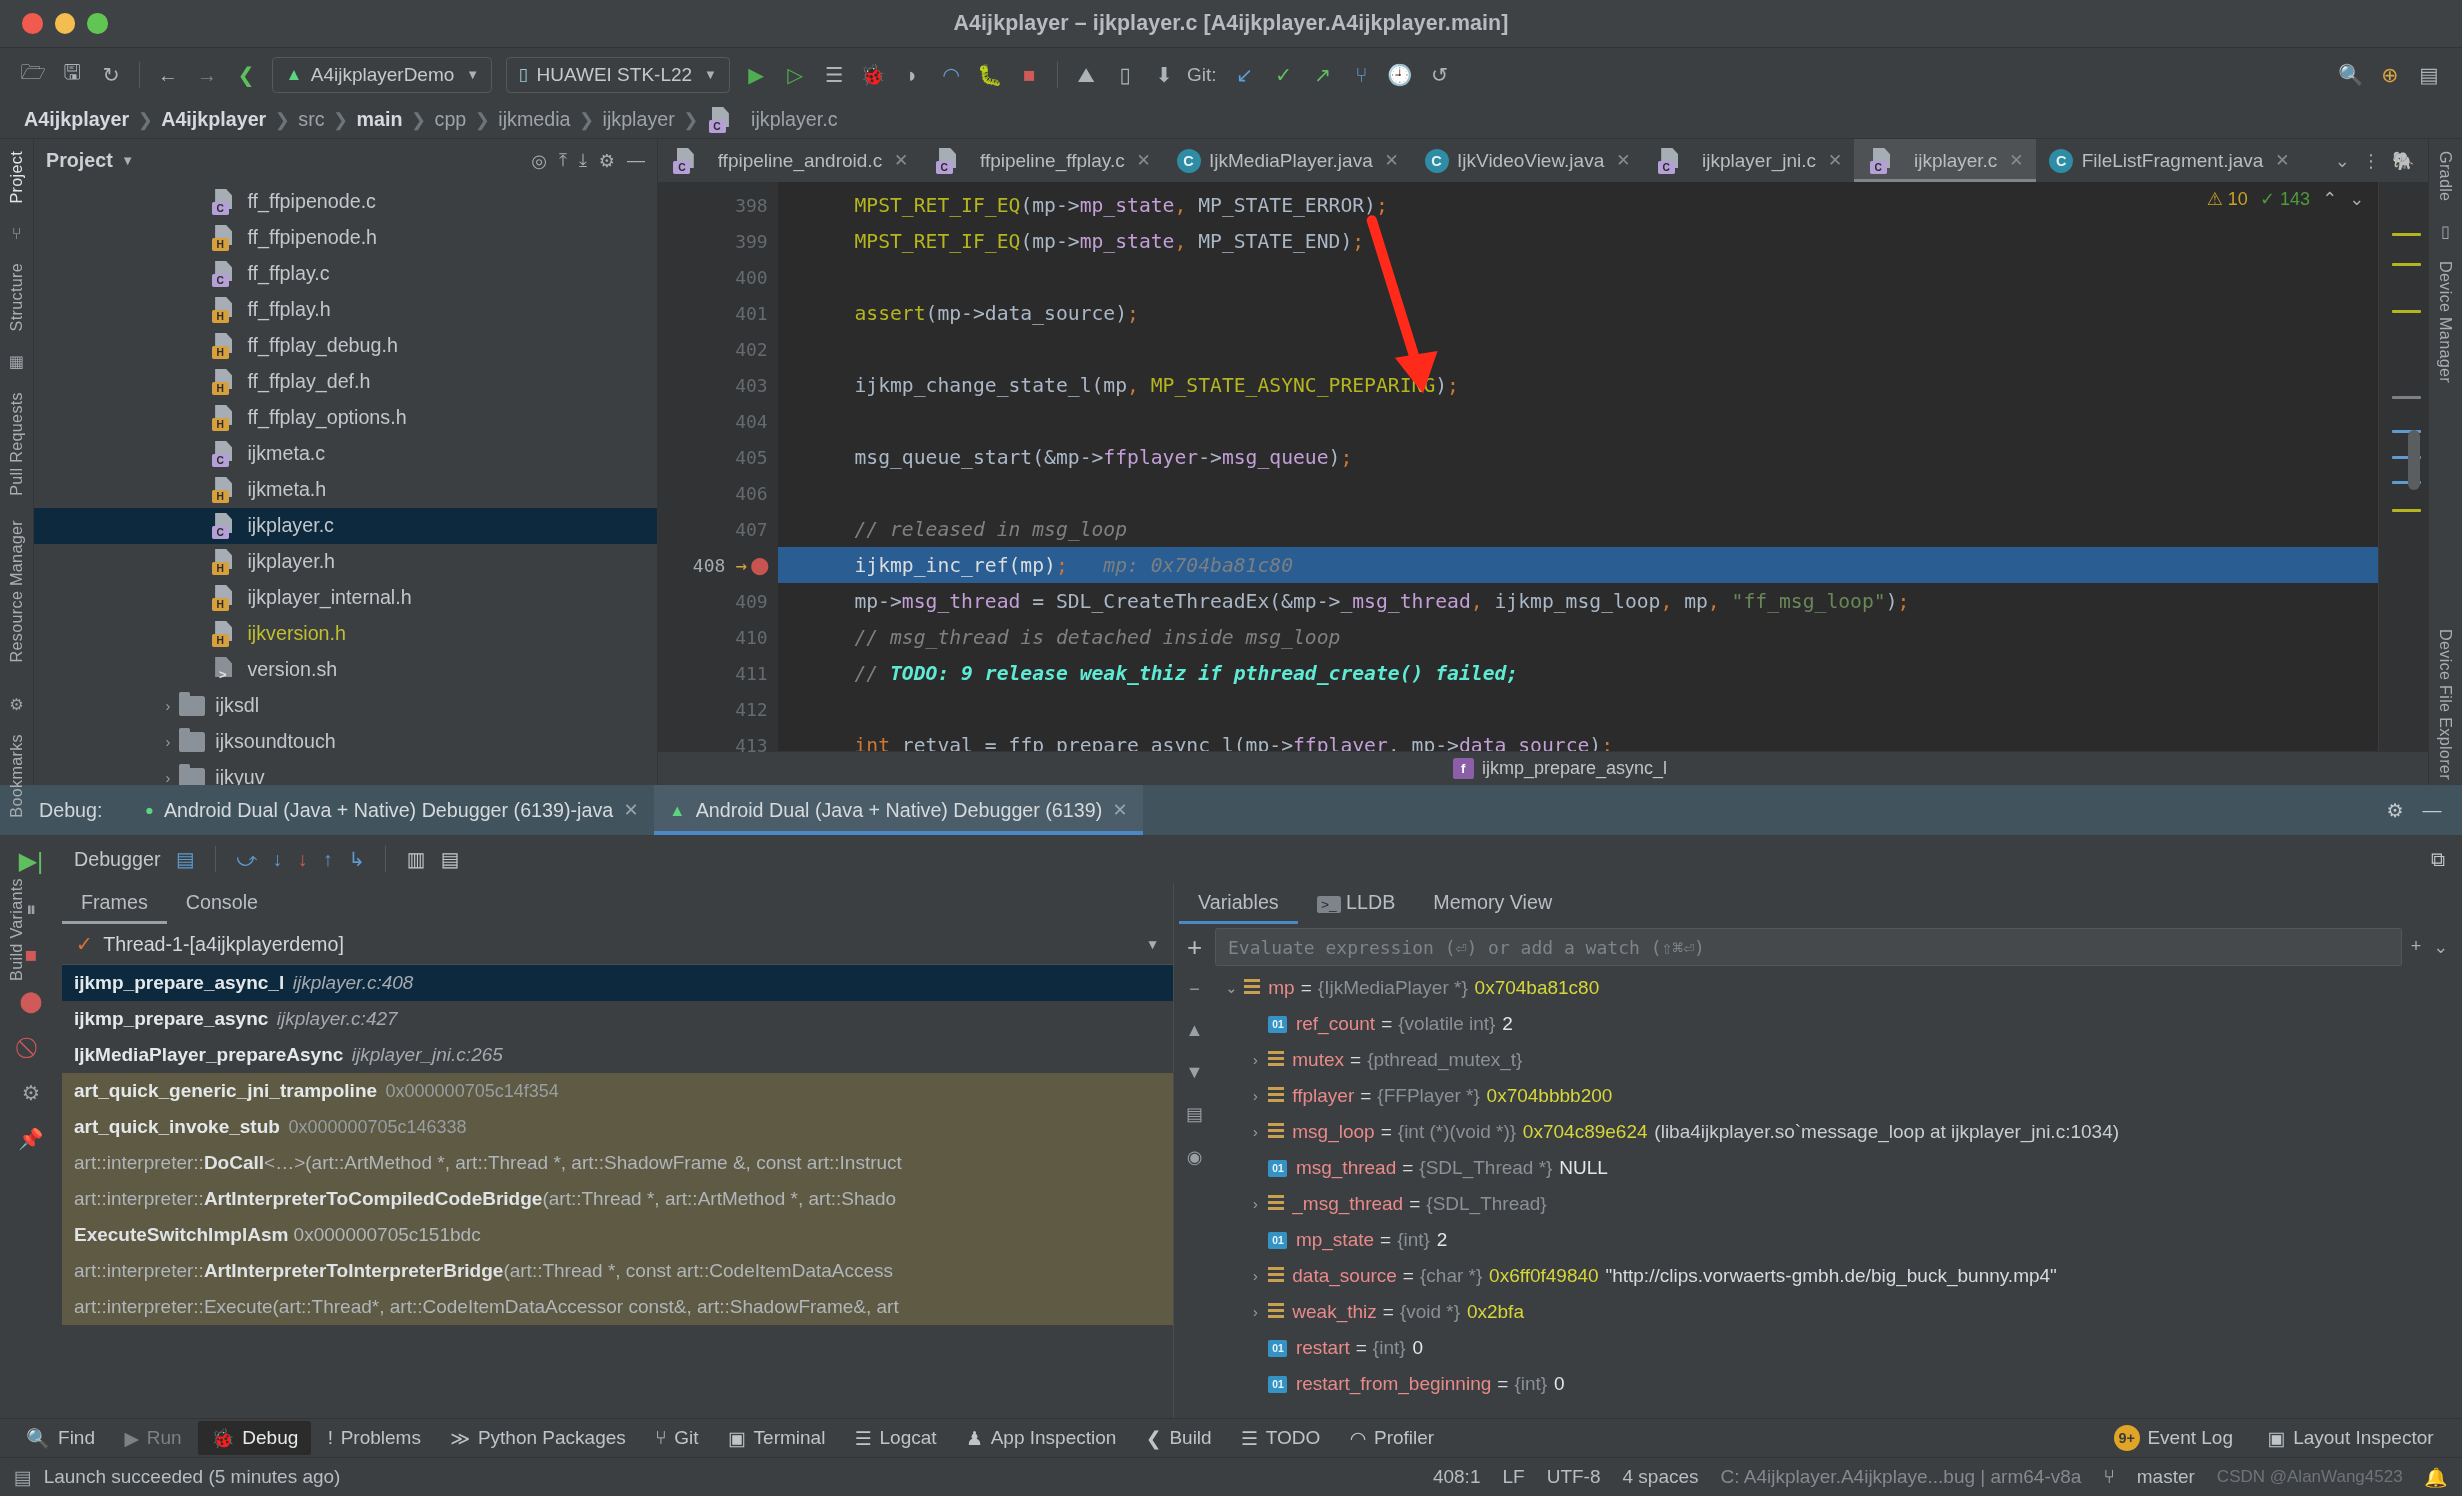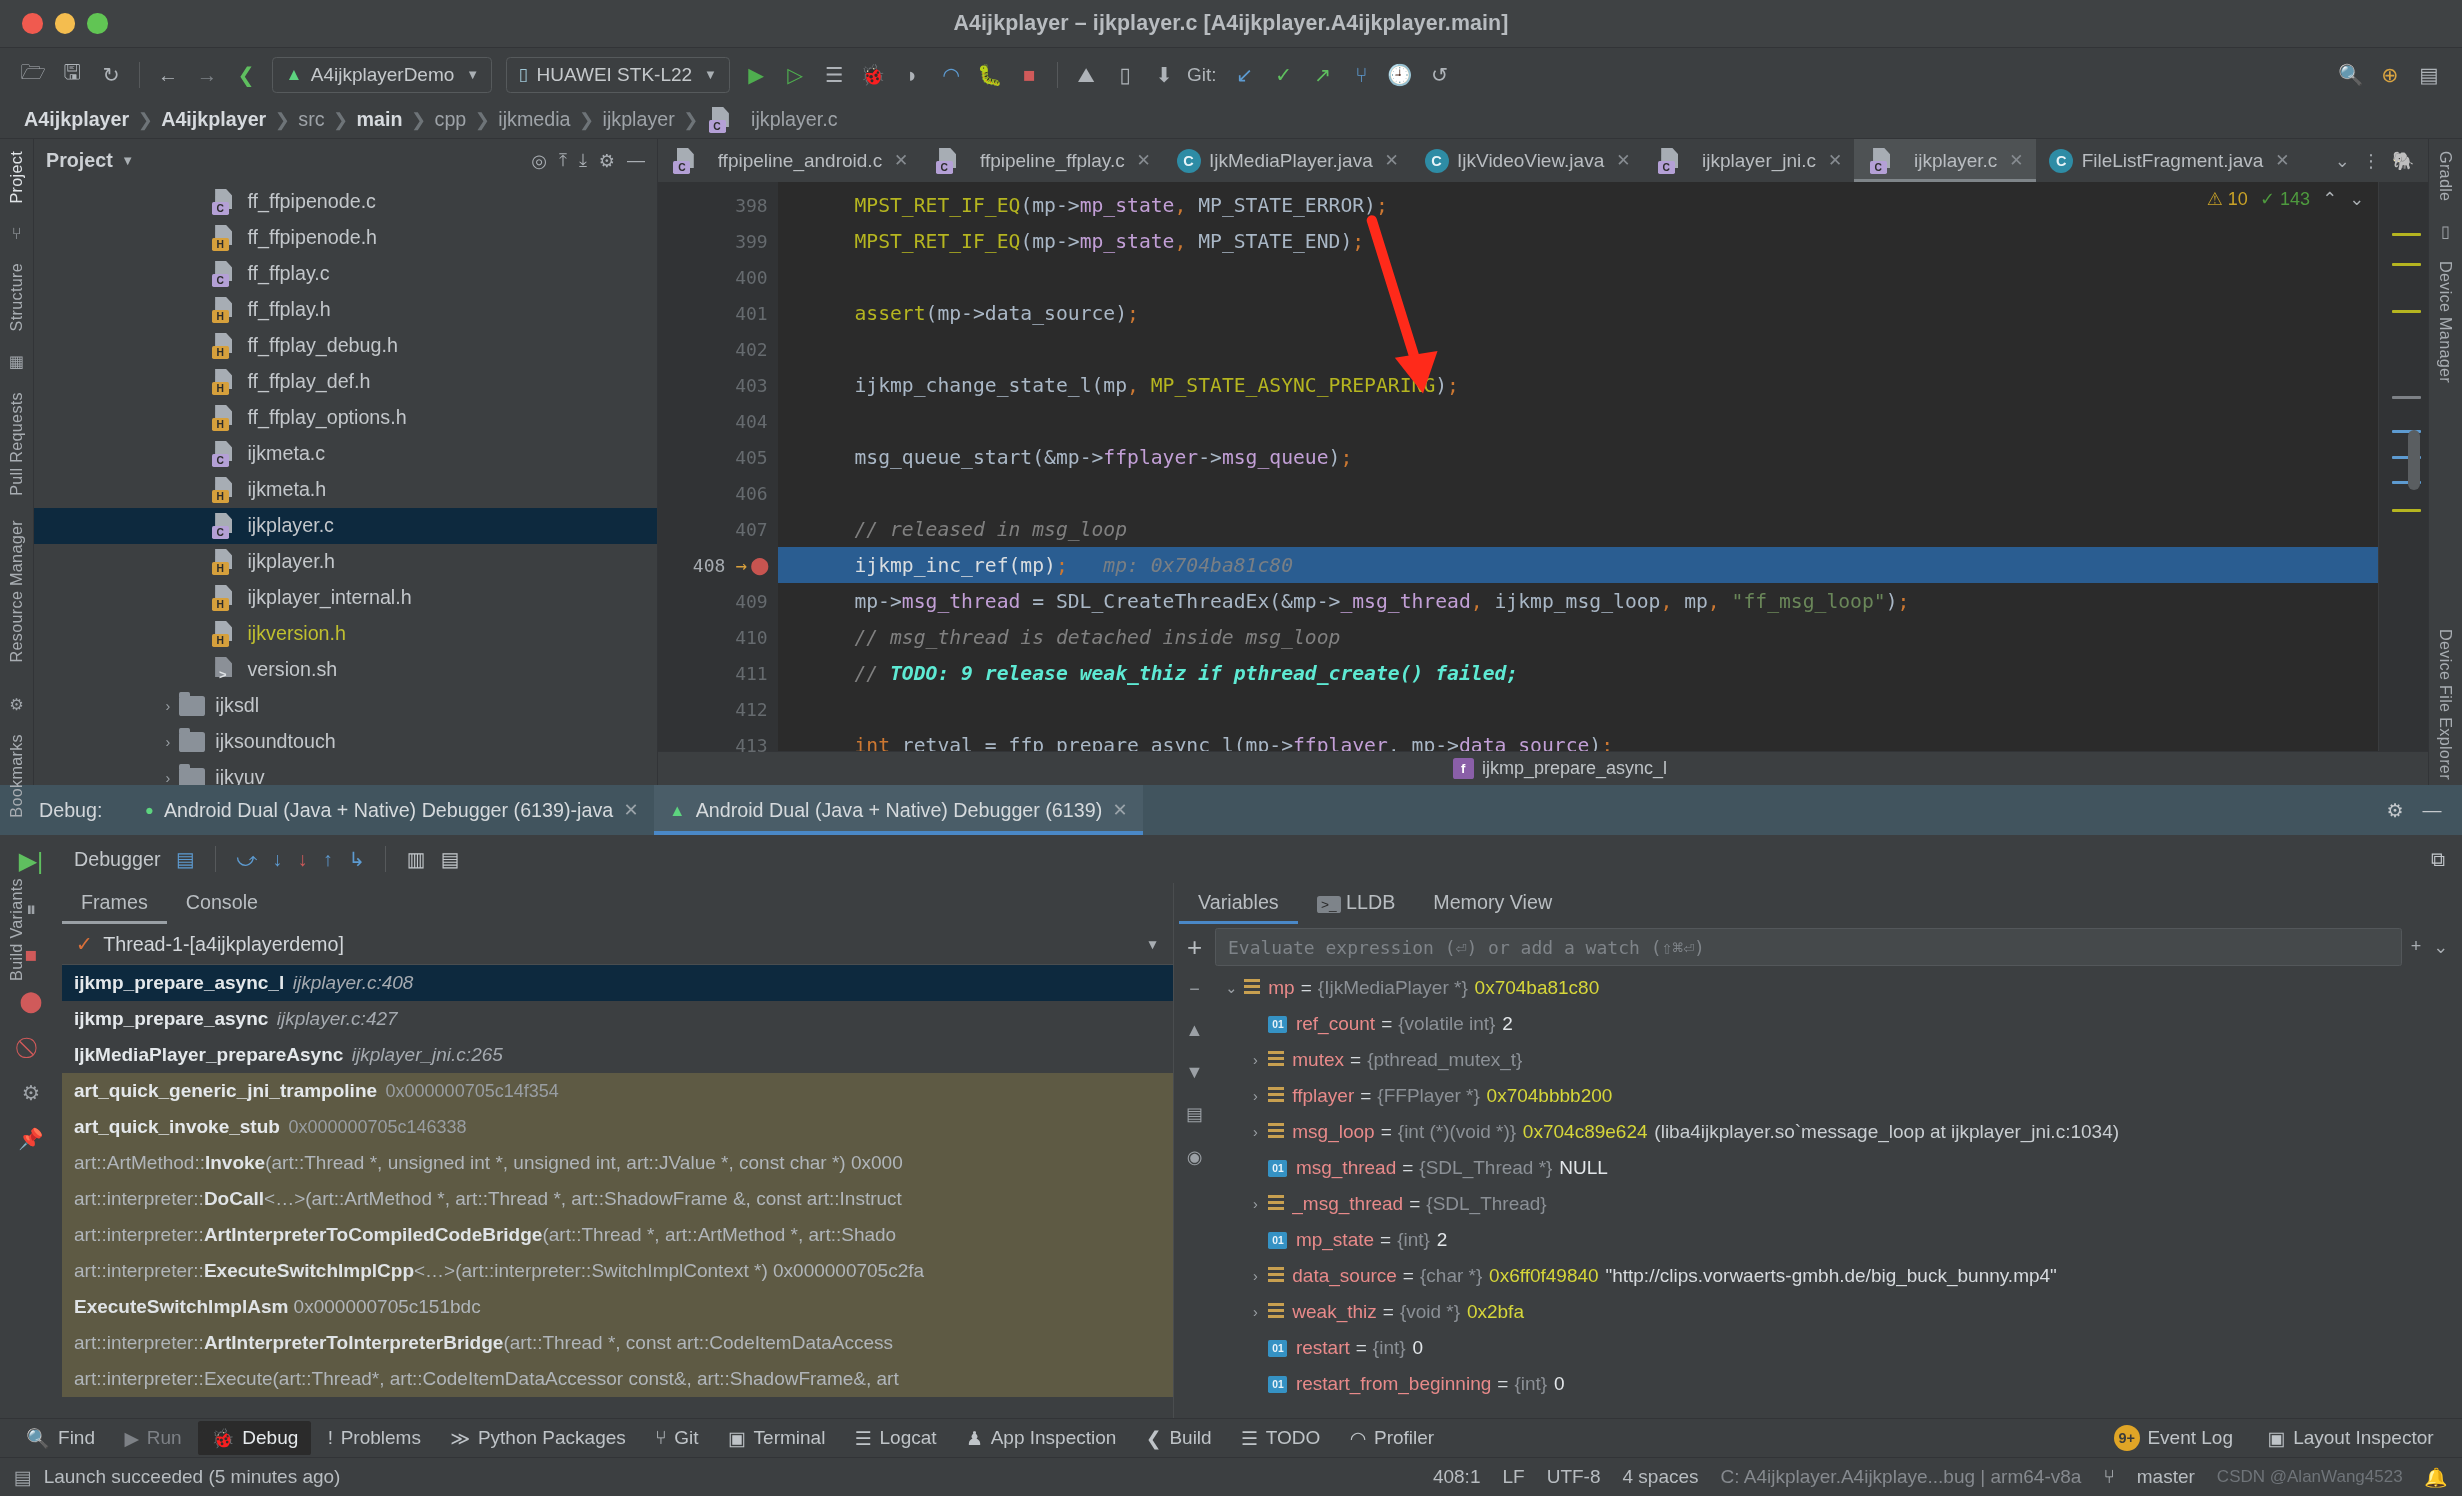--- a/index.html
+++ b/index.html
@@ -740,30 +740,24 @@
                 </div>
                 <div class="frow sys">
                   <span class="fn-bold">art_quick_generic_jni_trampoline</span>
                   <span class="fn-addr">0x000000705c14f354</span>
                 </div>
                 <div class="frow sys">
                   <span class="fn-bold">art_quick_invoke_stub</span>
                   <span class="fn-addr">0x000000705c146338</span>
                 </div>
                 <div class="frow sys">
-                  <span class="fn-dim">art::ArtMethod::<b>Invoke</b>(art::Thread *, unsigned int *, unsigned int, art::JValue *, const char *) 0x000</span>
-                </div>
-                <div class="frow sys">
                   <span class="fn-dim">art::interpreter::<b>DoCall</b>&lt;…&gt;(art::ArtMethod *, art::Thread *, art::ShadowFrame &amp;, const art::Instruct</span>
                 </div>
                 <div class="frow sys">
                   <span class="fn-dim">art::interpreter::<b>ArtInterpreterToCompiledCodeBridge</b>(art::Thread *, art::ArtMethod *, art::Shado</span>
-                </div>
-                <div class="frow sys">
-                  <span class="fn-dim">art::interpreter::<b>ExecuteSwitchImplCpp</b>&lt;…&gt;(art::interpreter::SwitchImplContext *) 0x000000705c2fa</span>
                 </div>
                 <div class="frow sys">
                   <span class="fn-dim"><b>ExecuteSwitchImplAsm</b> 0x000000705c151bdc</span>
                 </div>
                 <div class="frow sys">
                   <span class="fn-dim">art::interpreter::<b>ArtInterpreterToInterpreterBridge</b>(art::Thread *, const art::CodeItemDataAccess</span>
                 </div>
                 <div class="frow sys">
                   <span class="fn-dim">art::interpreter::Execute(art::Thread*, art::CodeItemDataAccessor const&amp;, art::ShadowFrame&amp;, art<b></b></span>
                 </div>

